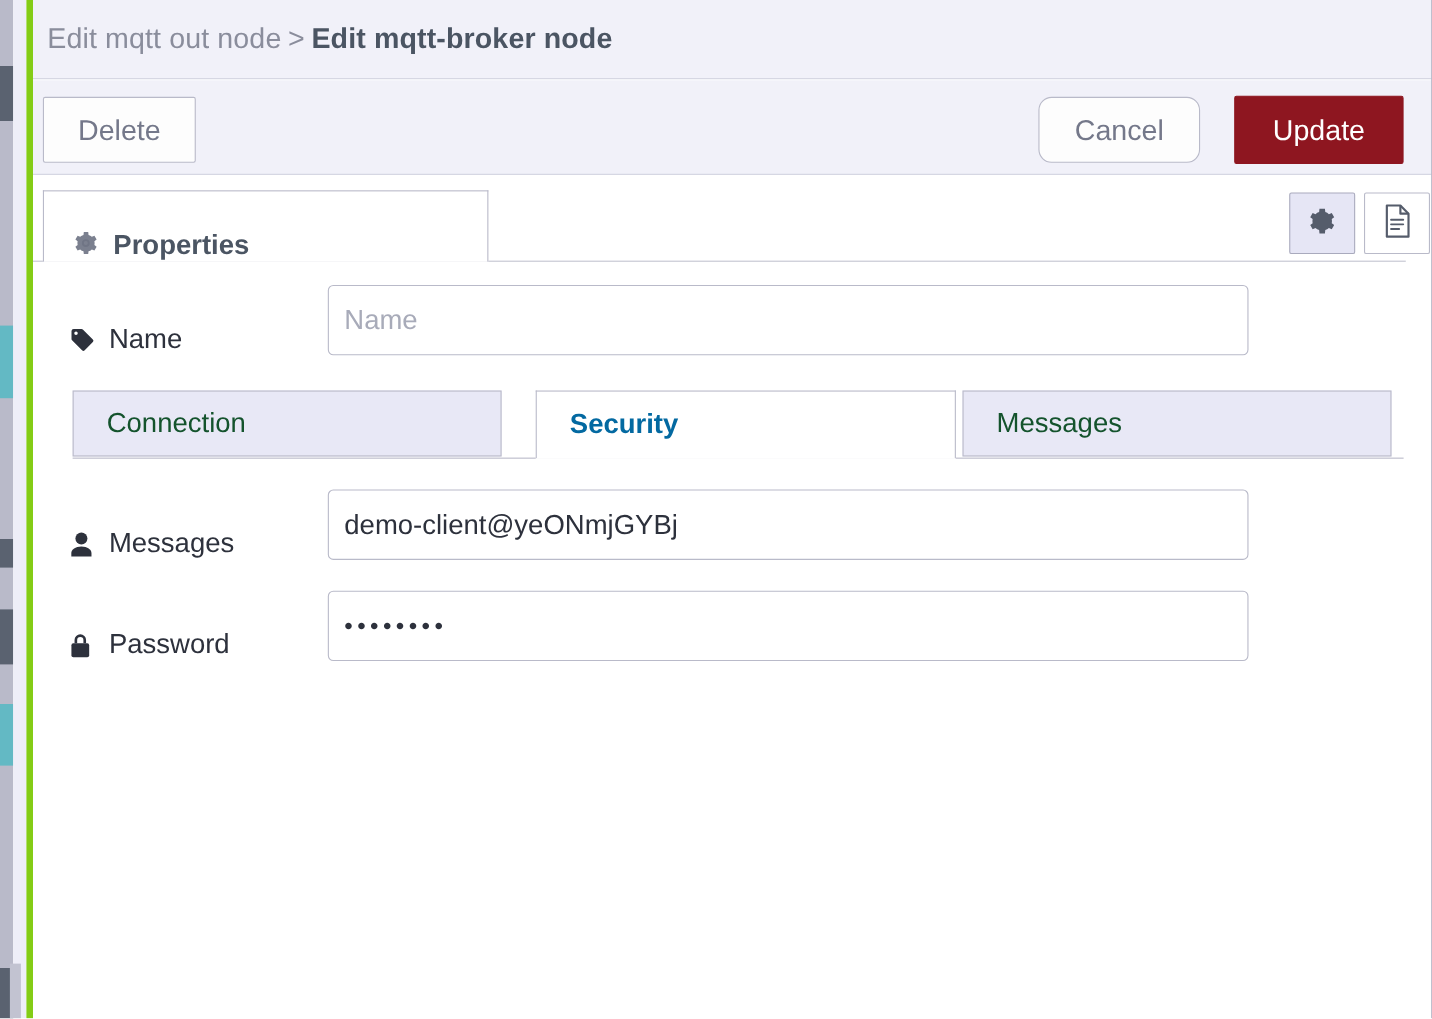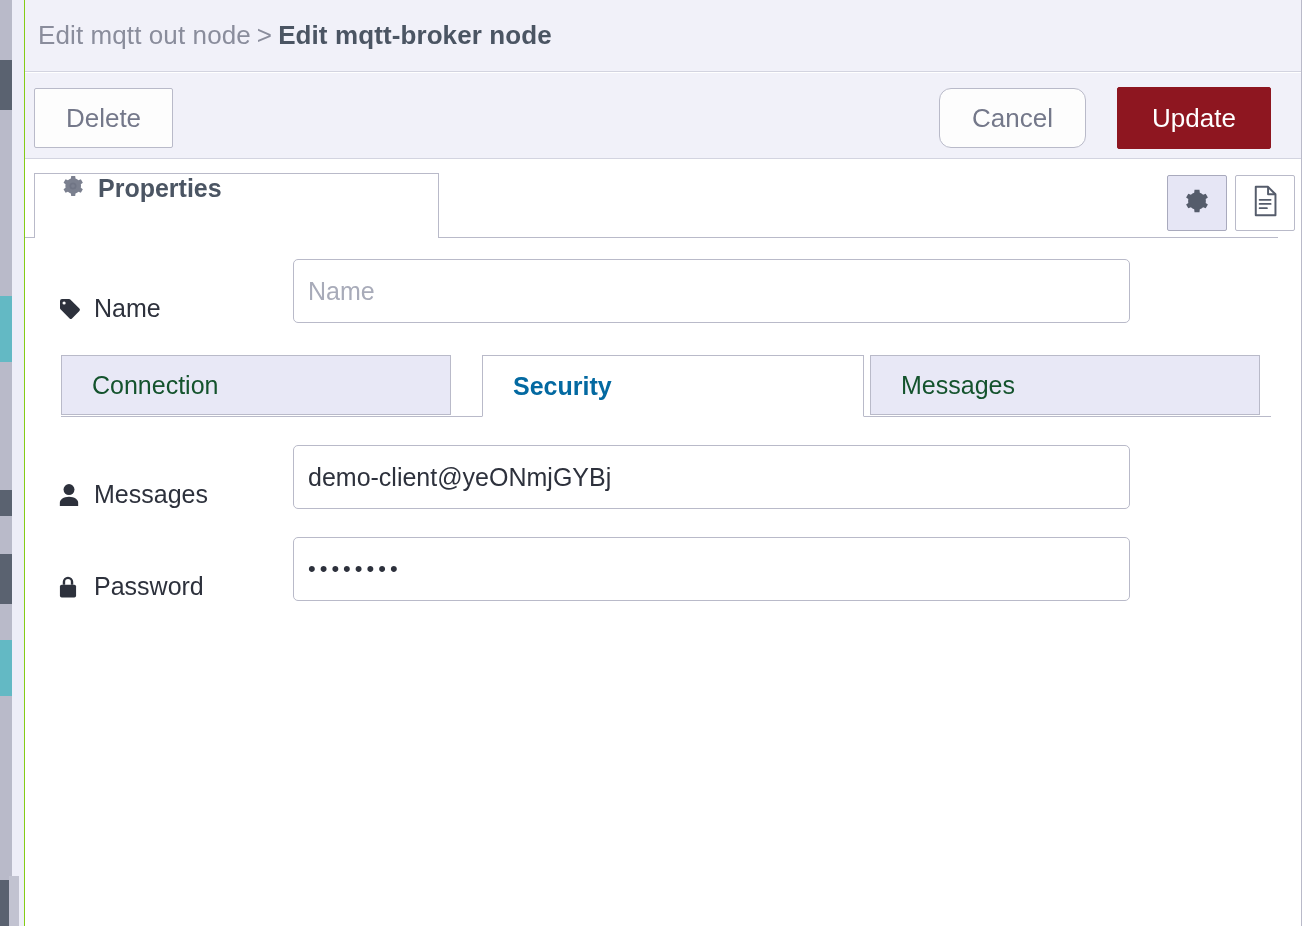--- a/index.html
+++ b/index.html
@@ -59,21 +59,21 @@
   }
 
   
   .panel {
     position: absolute;
     left: 24px;
     top: 0;
     width: 1278px;
     height: 926px;
     background: #ffffff;
-    border-left: 1px solid #84cc16;
+    border-left: 6px solid #84cc16;
     box-sizing: border-box;
   }
 
   
   .dialog-header {
     position: absolute;
     left: 0;
     top: 0;
     right: 0;
     height: 72px;
@@ -170,21 +170,21 @@
     position: absolute;
     left: 9px;
     top: 13px;
     width: 405px;
     height: 65px;
     background: #ffffff;
     border: 1px solid #b9bac9;
     border-bottom: none;
     box-sizing: border-box;
     display: flex;
-    align-items: flex-start;
+    align-items: flex-end;
     padding-left: 26px;
     cursor: pointer;
   }
   .tab-main-label {
     font-size: 25px;
     font-weight: bold;
     color: #4b5563;
     margin-left: 13px;
   }
   .gear-glyph {

